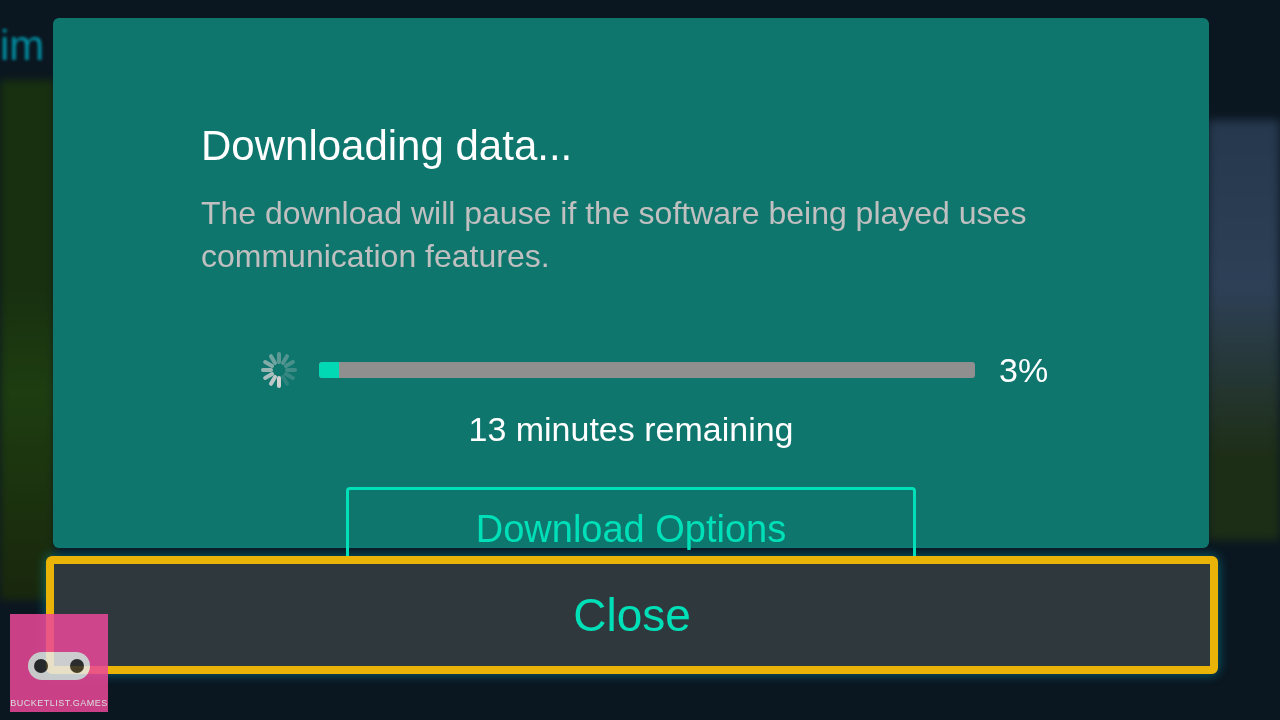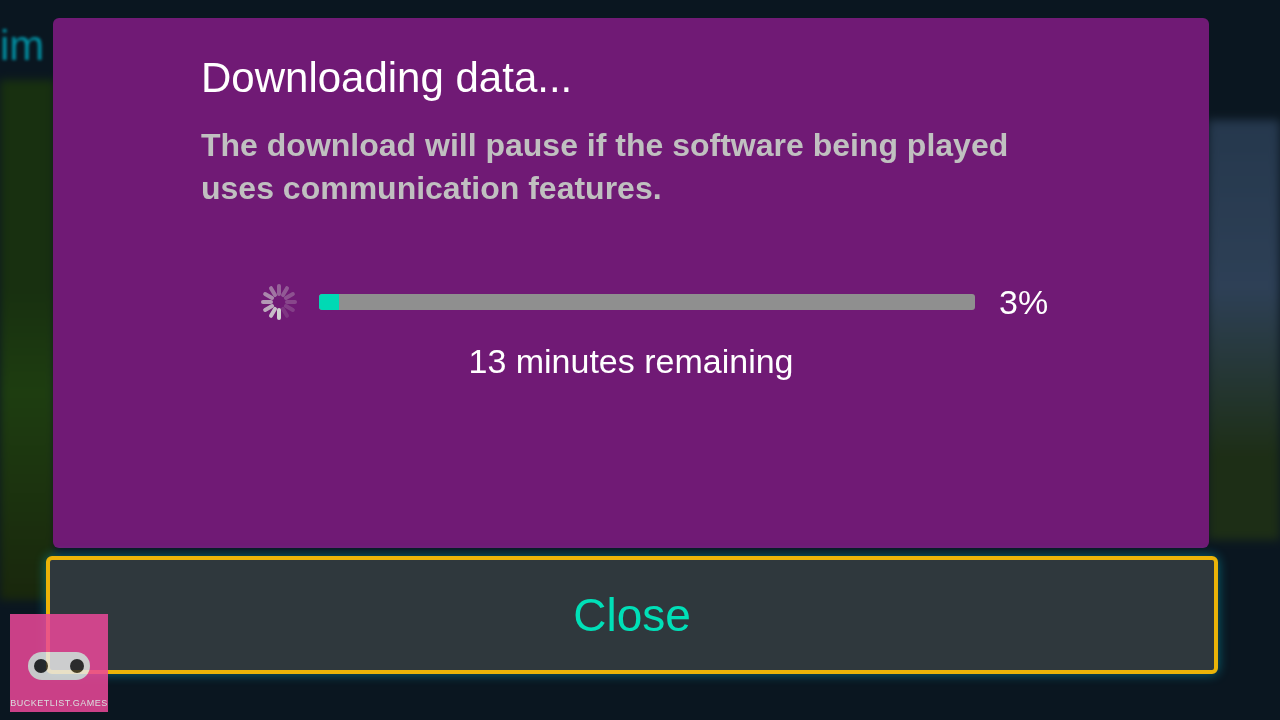--- a/index.html
+++ b/index.html
@@ -19,35 +19,35 @@
   }
   .bg-tab {
     position: absolute; left: 0; top: 22px; color:#00acc1; font-size:42px; font-weight:400;
     filter: blur(1.5px); opacity:0.8;
   }
 
   .dialog {
     position: absolute;
     left: 53px; top: 18px;
     width: 1156px; height: 530px;
-    background: #701a75;
+    background: #0f766e;
     border-radius: 6px;
-    padding: 36px 148px 0 148px;
+    padding: 104px 148px 0 148px;
   }
   .title {
     color: #ffffff;
     font-size: 42px;
     font-weight: 400;
     margin-bottom: 22px;
   }
   .subtitle {
     color: #c0c0c0;
     font-size: 32px;
     line-height: 1.35;
-    font-weight: 700;
+    font-weight: 400;
     margin-bottom: 70px;
   }
 
   .progress-row {
     display: flex;
     align-items: center;
     gap: 18px;
     margin-bottom: 18px;
   }
   .spinner {
@@ -115,21 +115,21 @@
     font-weight: 400;
     cursor: pointer;
     font-family: inherit;
   }
 
   .close-btn {
     position: absolute;
     left: 46px; top: 556px;
     width: 1172px; height: 118px;
     background: #2f383d;
-    border: 4px solid #eab308;
+    border: 8px solid #eab308;
     border-radius: 6px;
     color: #00e0b8;
     font-size: 46px;
     font-weight: 400;
     cursor: pointer;
     font-family: inherit;
     box-shadow: 0 0 12px rgba(0,229,255,0.4);
   }
 
   
@@ -189,20 +189,21 @@
         <span></span>
     </div>
     <div class="bar-track">
       <div class="bar-fill" style="width:3%"></div>
     </div>
     <div class="percent">3%</div>
   </div>
 
   <div class="remaining">13 minutes remaining</div>
 
+  <button class="options-btn">Download Options</button>
 </div>
 
 <button class="close-btn">Close</button>
 
 <div class="watermark">
   <div class="wm-pad"></div>
   <div class="wm-text">BUCKETLIST.GAMES</div>
 </div>
 
 </body></html>

